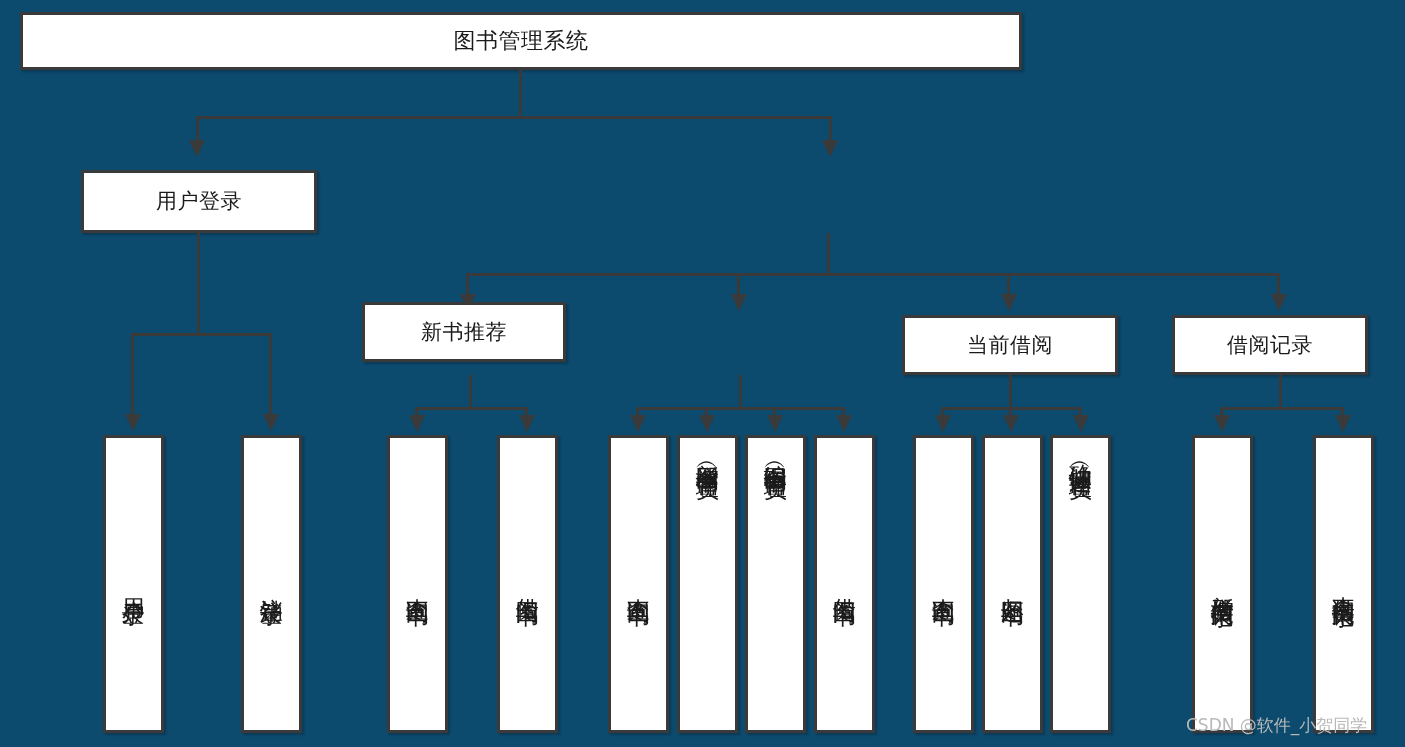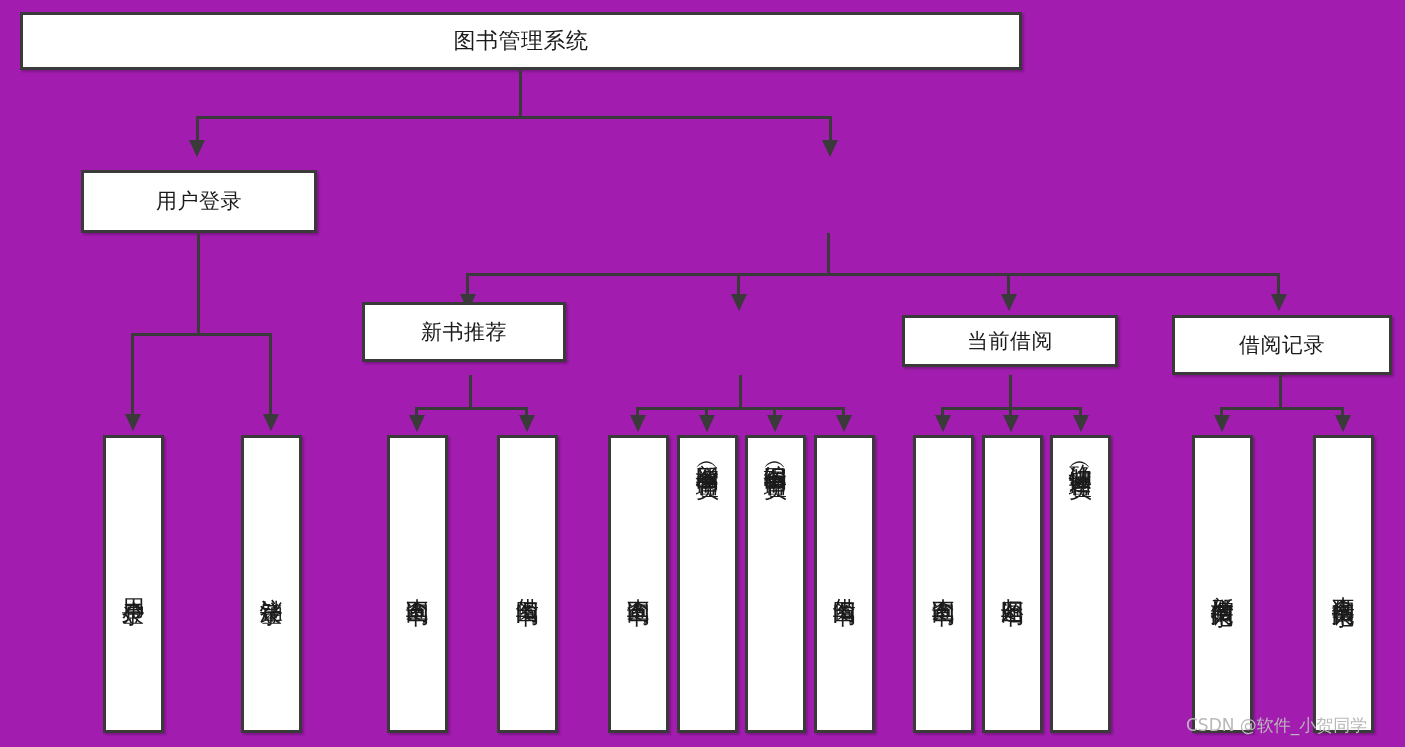--- a/index.html
+++ b/index.html
@@ -8,21 +8,21 @@
     padding: 0;
     background: #ffffff;
   }
   body {
     font-family: "DejaVu Sans", "Liberation Sans", sans-serif;
   }
   #canvas {
     position: relative;
     width: 1405px;
     height: 747px;
-    background: #a21caf;
+    background: #0c4a6e;
     overflow: hidden;
   }
   
   .box {
     position: absolute;
     box-sizing: border-box;
     border: 3px solid #3a3a3a;
     background: #ffffff;
     box-shadow: 2px 2px 2px rgba(0,0,0,0.22);
     display: flex;
@@ -123,24 +123,24 @@
   <div class="ln v" style="left:737px; top:273px; width:3px; height:24px;"></div>
   <div class="arrow" style="left:731px; top:294px;"></div>
   <div class="ln v" style="left:1007px; top:273px; width:3px; height:24px;"></div>
   <div class="arrow" style="left:1001px; top:294px;"></div>
   <div class="ln v" style="left:1277px; top:273px; width:3px; height:24px;"></div>
   <div class="arrow" style="left:1271px; top:294px;"></div>
 
   <div class="box h" id="n-new-book" style="left:362px; top:302px; width:204px; height:60px;">
     <span class="lbl">新书推荐</span>
   </div>
-  <div class="box h" id="n-current-borrow" style="left:902px; top:315px; width:216px; height:52px;align-items:center;">
+  <div class="box h" id="n-current-borrow" style="left:902px; top:315px; width:216px; height:60px;align-items:center;">
     <span class="lbl">当前借阅</span>
   </div>
-  <div class="box h" id="n-borrow-record" style="left:1172px; top:315px; width:220px; height:60px;">
+  <div class="box h" id="n-borrow-record" style="left:1172px; top:315px; width:196px; height:60px;">
     <span class="lbl">借阅记录</span>
   </div>
 
   <div class="ln v" style="left:469px; top:375px; width:3px; height:34px;"></div>
   <div class="ln h" style="left:415px; top:407px; width:113px; height:3px;"></div>
   <div class="ln v" style="left:415px; top:407px; width:3px; height:11px;"></div>
   <div class="arrow" style="left:409px; top:415px;"></div>
   <div class="ln v" style="left:525px; top:407px; width:3px; height:11px;"></div>
   <div class="arrow" style="left:519px; top:415px;"></div>
 

